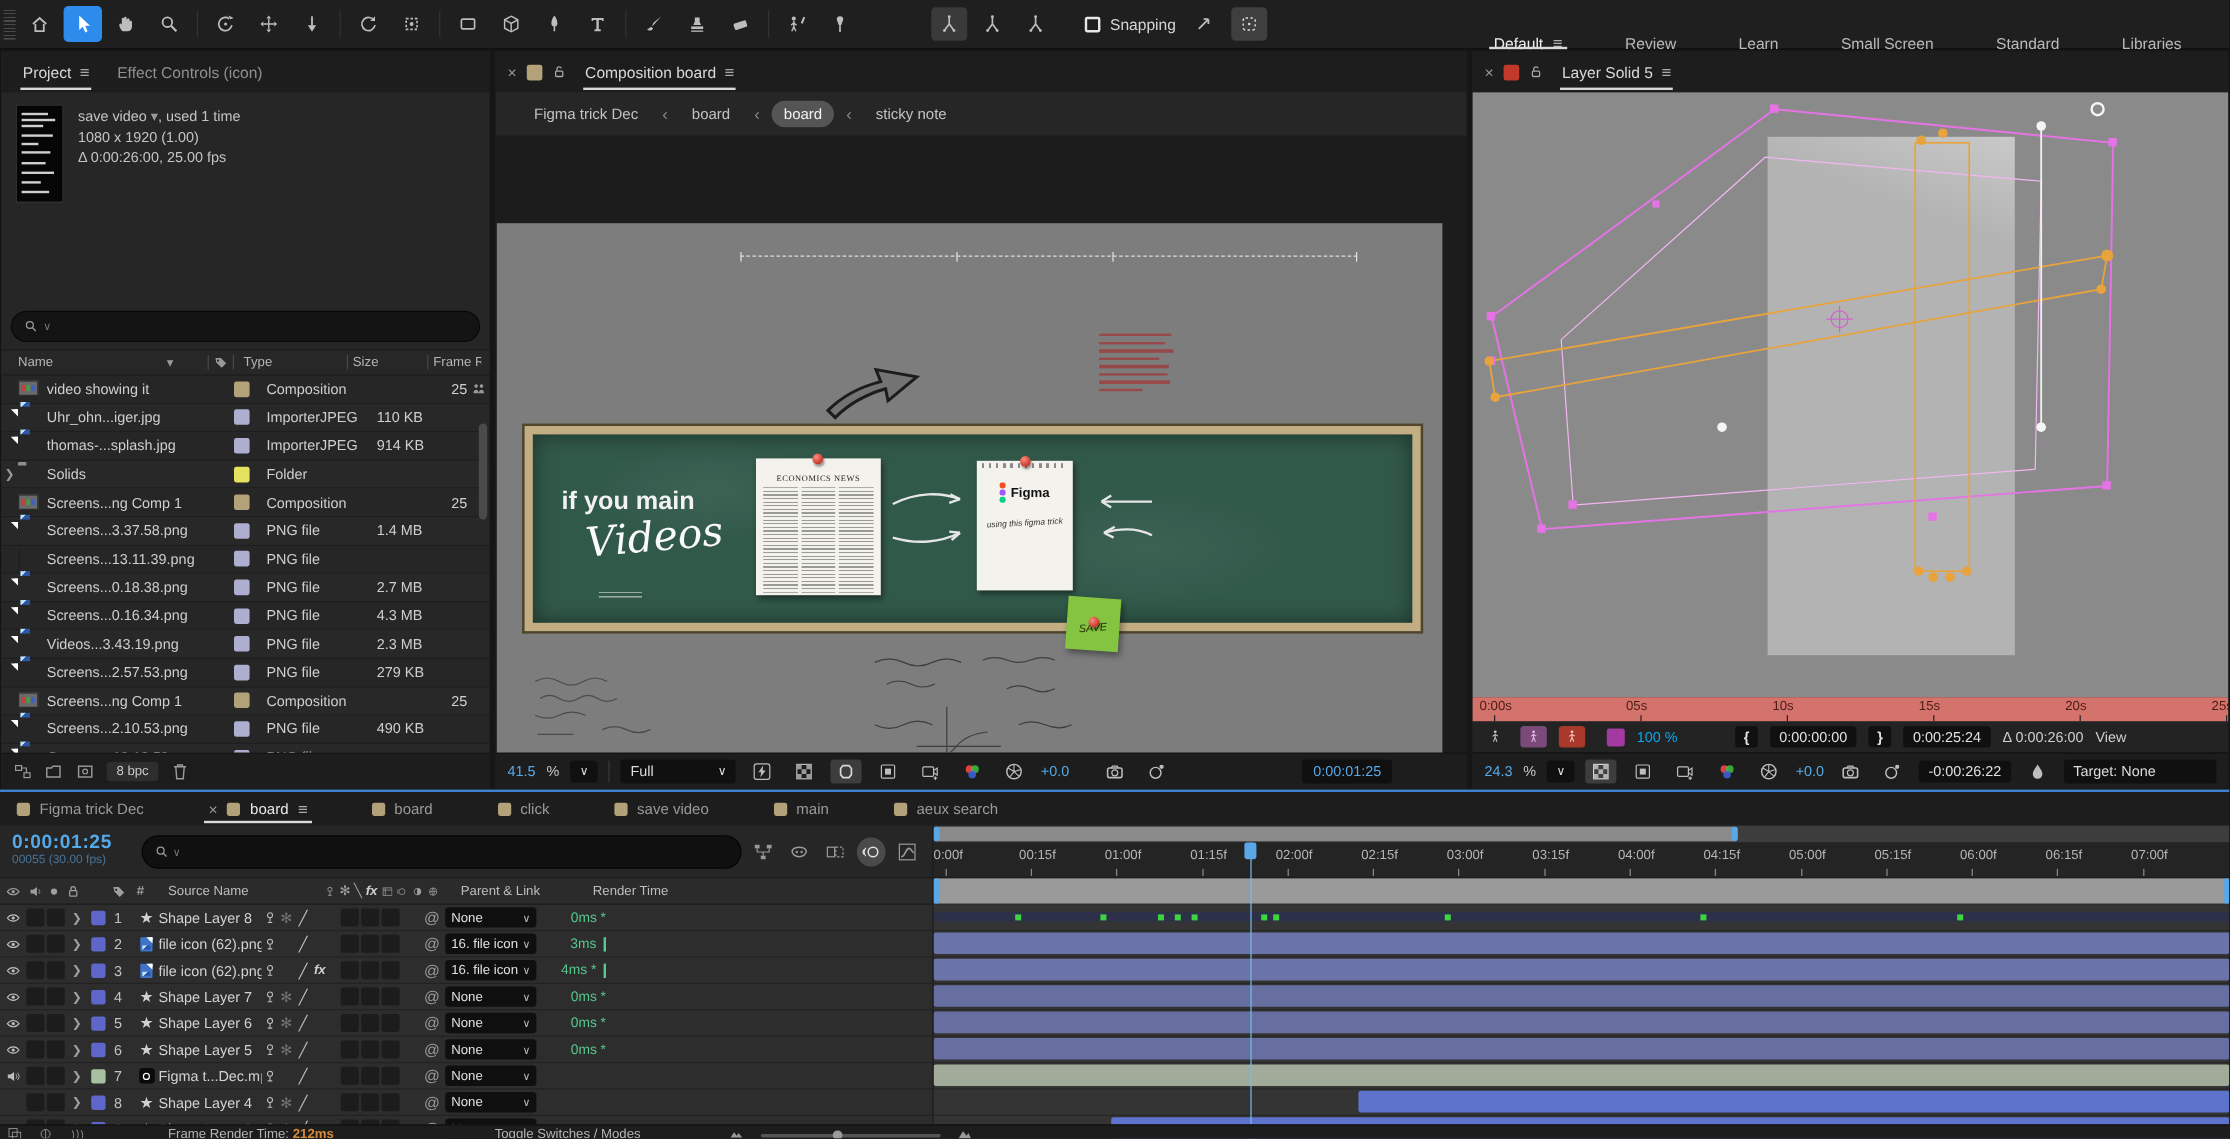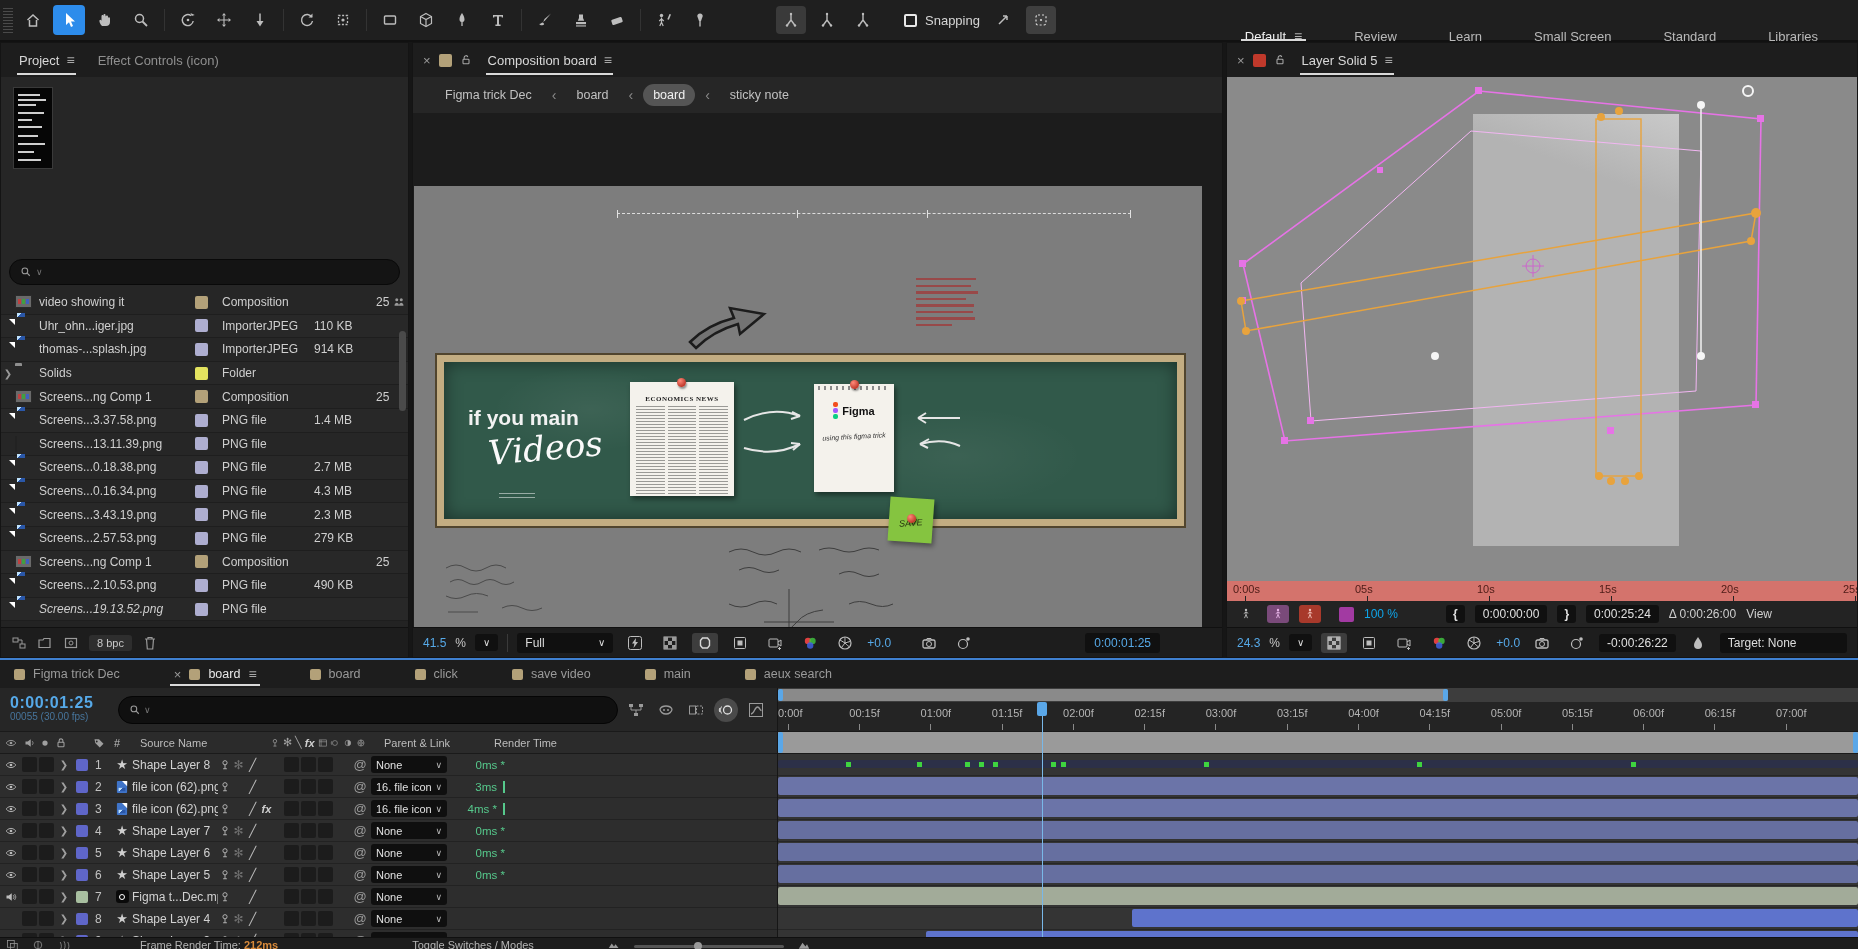--- a/index.html
+++ b/index.html
@@ -82,21 +82,21 @@
   .redscrib{position:absolute;left:502px;top:92px;width:66px;}
   .redscrib i{display:block;height:2.4px;margin-bottom:4.2px;background:#9c4040;opacity:.85;}
   .board{position:absolute;left:23px;top:169px;width:747px;height:171px;background:
     radial-gradient(140px 60px at 20% 30%,rgba(255,255,255,.06),transparent 70%),
     radial-gradient(180px 70px at 70% 60%,rgba(255,255,255,.05),transparent 70%),
     #31594a;border:7px solid #c3ad82;outline:2px solid #51452e;box-shadow:inset 0 0 18px rgba(0,0,0,.45);}
   .headline{position:absolute;left:24px;top:44px;color:#f2f2f2;font-size:21px;font-weight:bold;}
   .headline2{position:absolute;left:44px;top:66px;color:#fafafa;font-size:34px;font-style:italic;font-family:"DejaVu Serif",serif;transform:rotate(-5deg);}
   .paper{position:absolute;background:#f4f2ec;box-shadow:2px 3px 5px rgba(0,0,0,.45);}
   .news{left:186px;top:20px;width:104px;height:114px;padding:13px 6px 4px;}
-  .news .ttl{font-family:"Liberation Serif",serif;font-size:7px;font-weight:bold;text-align:center;color:#222;letter-spacing:.5px;}
+  .news .ttl{font-family:"Liberation Serif",serif;font-size:7px;font-weight:normal;text-align:center;color:#222;letter-spacing:.5px;}
   .newscols{display:flex;gap:3px;margin-top:3px;height:88px;}
   .newscols b{flex:1;background:repeating-linear-gradient(0deg,#9a9a96 0 1px,transparent 1px 3px);}
   .pin{position:absolute;width:9px;height:9px;border-radius:50%;background:radial-gradient(circle at 35% 30%,#ff8a7a,#c0392b 70%);box-shadow:1px 2px 2px rgba(0,0,0,.4);}
   .notebook{left:370px;top:22px;width:80px;height:108px;padding:10px 6px 4px;}
   .notebook:before{content:"";position:absolute;left:4px;right:4px;top:2px;height:4px;background:repeating-linear-gradient(90deg,#8a8a8a 0 2px,transparent 2px 6px);}
   .figrow{display:flex;align-items:center;gap:4px;margin-top:8px;justify-content:center;}
   .figlogo{display:flex;flex-direction:column;gap:1px;}
   .figlogo i{width:5px;height:5px;border-radius:2px;display:block;}
   .figname{font-size:11px;font-weight:bold;color:#111;}
   .fignote{margin-top:14px;font-size:7px;font-style:italic;color:#333;text-align:center;transform:rotate(-3deg);}
@@ -371,30 +371,53 @@
             <i style="top:11px;width:28px"></i>
             <i style="top:16px;width:18px"></i>
           <i style="top:24px;width:26px"></i>
             <i style="top:31px;width:14px"></i>
             <i style="top:38px;width:24px"></i>
           <i style="top:47px;width:20px"></i>
             <i style="top:55px;width:27px"></i>
             <i style="top:63px;width:16px"></i>
             <i style="top:71px;width:23px"></i>
         </div>
+        <div class="pinfo">
+          <div><span>save video</span><span style="color:#9a9a9a"> ▾</span><span>, used 1 time</span></div>
+          <div>1080 x 1920 (1.00)</div>
+          <div>Δ 0:00:26:00, 25.00 fps</div>
+        </div>
       </div>
       <div style="flex:none;height:40px"></div>
       <div class="psearch">
         <span class="ic sm">
             <svg viewBox="0 0 16 16">
               <circle cx="6.5" cy="6.5" r="3.8" fill="none" stroke="#9a9a9a" stroke-width="1.4"></circle>
               <path d="M9.3 9.3L13 13" stroke="#9a9a9a" stroke-width="1.5"></path>
             </svg>
           </span>
         <span style="color:#777;font-size:9px">∨</span>
+      </div>
+      <div class="pcols">
+        <span style="width:14px"></span>
+        <span style="width:124px">Name</span>
+        <span style="color:#9a9a9a;width:30px">▾</span>
+        <span class="csep"></span>
+        <span class="ic sm">
+            <svg viewBox="0 0 16 16">
+              <path d="M2 3h6l6 6-5 5-6-6z" fill="#9a9a9a"></path>
+              <circle cx="5" cy="6" r="1.2" fill="#222"></circle>
+            </svg>
+          </span>
+        <span class="csep"></span>
+        <span style="width:86px;padding-left:4px">Type</span>
+        <span class="csep"></span>
+        <span style="width:58px">Size</span>
+        <span class="csep"></span>
+        <span style="overflow:hidden;white-space:nowrap;width:40px">Frame R</span>
       </div>
       <div class="prows" id="project-rows">
         <div class="vscroll"></div>
 
   <div class="prow">
     <span class="exp"></span>
     <span class="ficon">
               <span class="ic-comp">
                 <b style="background:#c04040"></b>
                 <b style="background:#40a040"></b>
@@ -487,21 +510,21 @@
     <span class="ficon"><span class="ic-img"><b></b></span></span>
     <span class="nm" style="">Screens...0.16.34.png</span>
     <span class="lbl" style="background:#aeaed0"></span>
     <span class="ty">PNG file</span>
     <span class="sz">4.3 MB</span>
     <span class="fr"></span>
   </div>
   <div class="prow">
     <span class="exp"></span>
     <span class="ficon"><span class="ic-img"><b></b></span></span>
-    <span class="nm" style="">Screens...3.43.19.png</span>
+    <span class="nm" style="">Videos...3.43.19.png</span>
     <span class="lbl" style="background:#aeaed0"></span>
     <span class="ty">PNG file</span>
     <span class="sz">2.3 MB</span>
     <span class="fr"></span>
   </div>
   <div class="prow">
     <span class="exp"></span>
     <span class="ficon"><span class="ic-img"><b></b></span></span>
     <span class="nm" style="">Screens...2.57.53.png</span>
     <span class="lbl" style="background:#aeaed0"></span>

